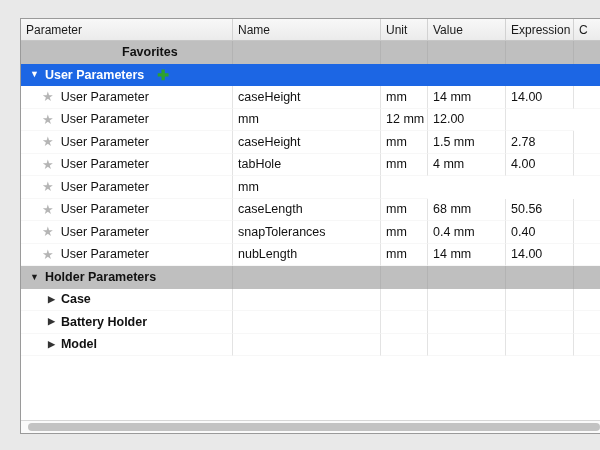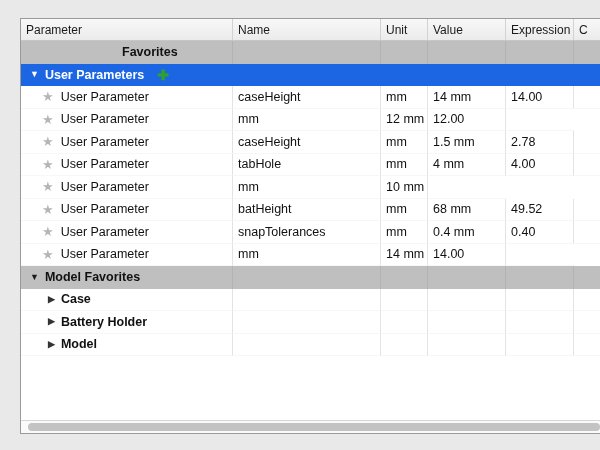--- a/index.html
+++ b/index.html
@@ -146,59 +146,59 @@
         <div class="cell">4 mm</div>
         <div class="cell">4.00</div>
         <div class="cell"></div>
       </div>
       <div class="row param">
         <div class="cell">
           <span class="star">★</span>
           <span class="lbl">User Parameter</span>
         </div>
         <div class="cell">mm</div>
-        <div class="cell">10 mm</div>
-        <div class="cell"></div>
-      </div>
-      <div class="row param">
-        <div class="cell">
-          <span class="star">★</span>
-          <span class="lbl">User Parameter</span>
-        </div>
-        <div class="cell">batHeight</div>
+        <div class="cell"></div>
+      </div>
+      <div class="row param">
+        <div class="cell">
+          <span class="star">★</span>
+          <span class="lbl">User Parameter</span>
+        </div>
+        <div class="cell">caseLength</div>
         <div class="cell">mm</div>
         <div class="cell">68 mm</div>
-        <div class="cell">49.52</div>
+        <div class="cell">50.56</div>
         <div class="cell"></div>
       </div>
       <div class="row param">
         <div class="cell">
           <span class="star">★</span>
           <span class="lbl">User Parameter</span>
         </div>
         <div class="cell">snapTolerances</div>
         <div class="cell">mm</div>
         <div class="cell">0.4 mm</div>
         <div class="cell">0.40</div>
         <div class="cell"></div>
       </div>
       <div class="row param">
         <div class="cell">
           <span class="star">★</span>
           <span class="lbl">User Parameter</span>
         </div>
+        <div class="cell">nubLength</div>
         <div class="cell">mm</div>
         <div class="cell">14 mm</div>
         <div class="cell">14.00</div>
         <div class="cell"></div>
       </div>
       <div class="row section">
         <div class="cell">
           <span class="tri">▼</span>
-          <span class="lbl">Model Favorites</span>
+          <span class="lbl">Holder Parameters</span>
         </div>
         <div class="cell"></div>
         <div class="cell"></div>
         <div class="cell"></div>
         <div class="cell"></div>
         <div class="cell"></div>
       </div>
       <div class="row group">
         <div class="cell">
           <span class="tri">▶</span>

